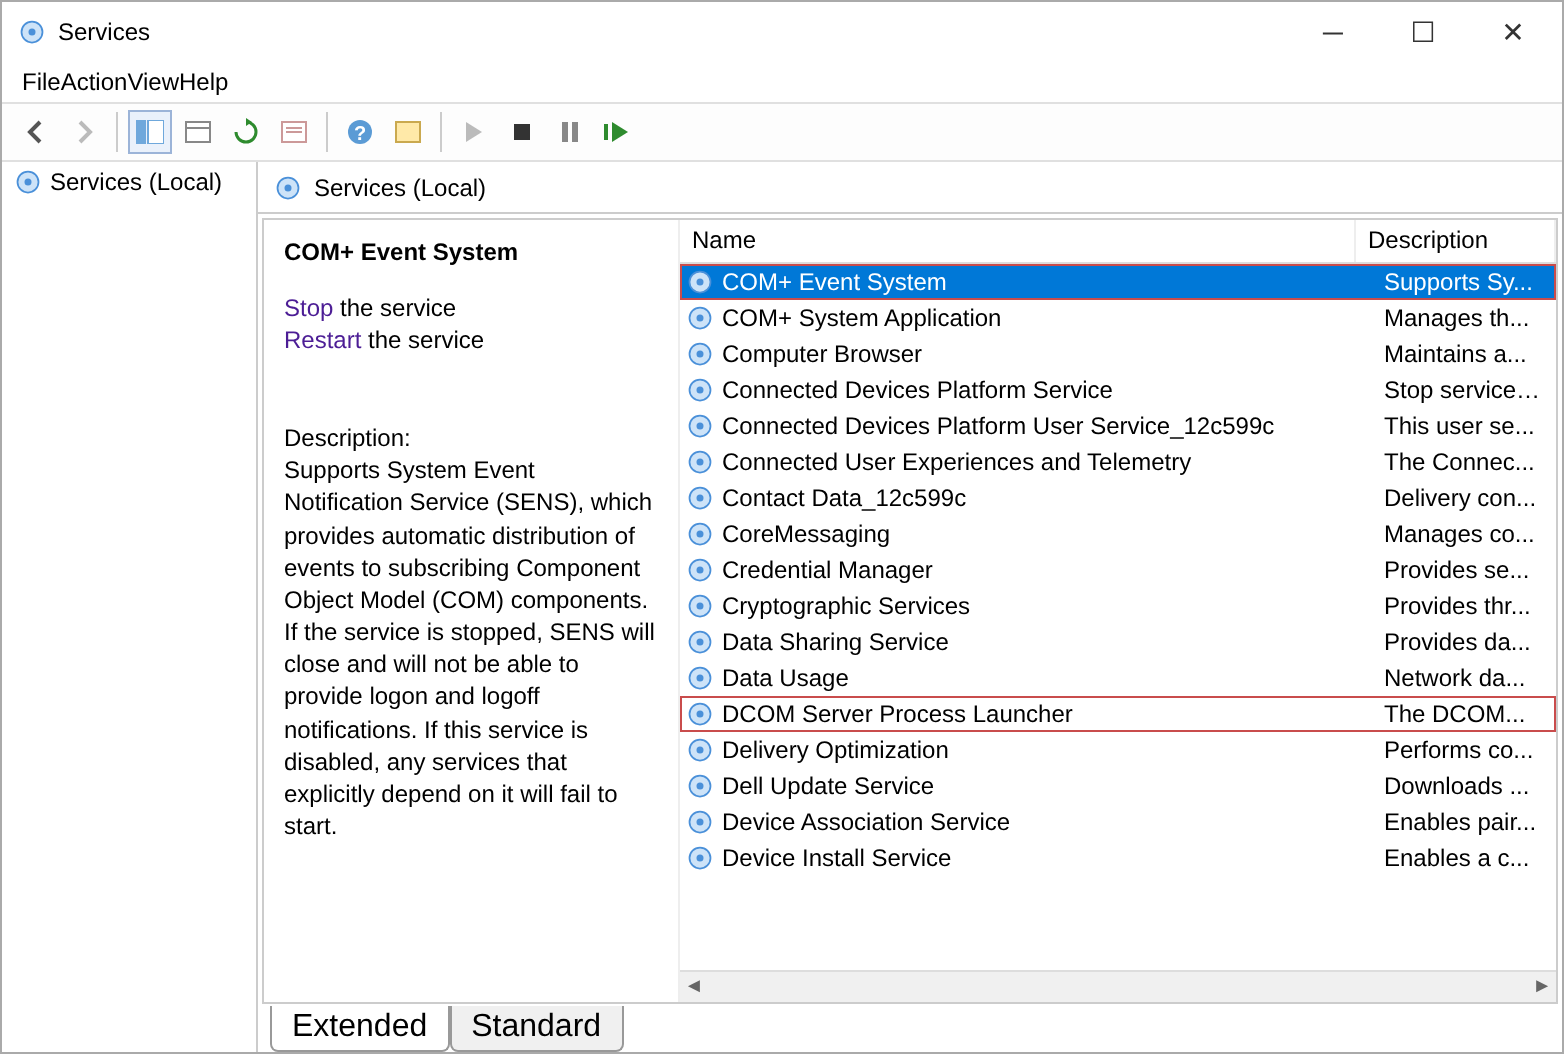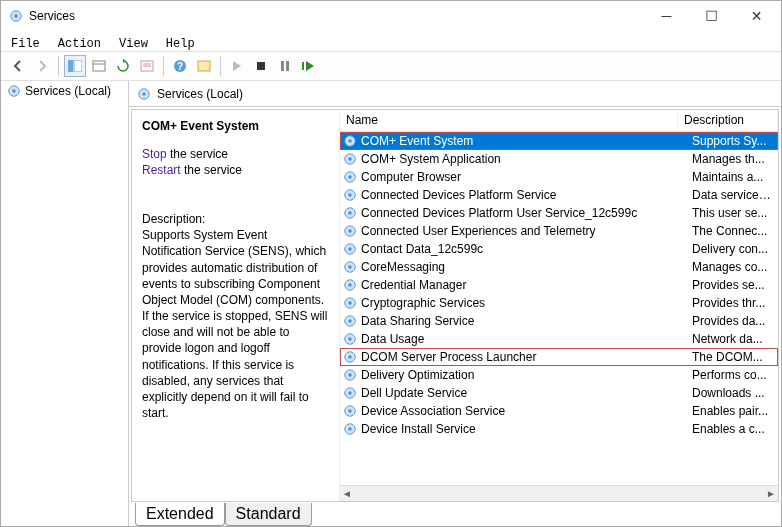--- a/index.html
+++ b/index.html
@@ -11,21 +11,21 @@
     color: #000;
     width: 782px;
     height: 527px;
     overflow: hidden;
   }
   .window { width: 782px; height: 527px; border: 1px solid #aaa; display: flex; flex-direction: column; background:#fff;}
   .titlebar { height: 30px; display: flex; align-items: center; padding: 0 2px 0 8px; }
   .titlebar .title { flex: 1; display:flex; gap:6px;}
   .winbtns { display:flex; }
   .winbtn { width: 45px; height: 28px; display:flex; align-items:center; justify-content:center; font-size:14px; color:#333;}
-  .menubar { height: 20px; display:flex; gap:18px; padding: 0 10px; align-items:flex-end;font-family:Liberation Mono, monospace;}
+  .menubar { height: 20px; display:flex; padding: 0 10px; align-items:center;}
   .menubar span { }
   .toolbar { height: 30px; border-top:1px solid #e0e0e0; border-bottom:1px solid #e0e0e0; display:flex; align-items:center; padding:0 6px; gap:2px; background:#fdfdfd;}
   .tbtn { width:22px; height:22px; display:flex; align-items:center; justify-content:center; border:1px solid transparent; }
   .tbtn.box { border:1px solid #9cb4d8; background:#eaf1fb;}
   .sep { width:1px; height:20px; background:#ccc; margin:0 3px;}
   .body { flex:1; display:flex; min-height:0;}
   .leftpane { width:128px; border-right:1px solid #ccc; background:#fff; }
   .leftpane .node { display:flex; align-items:center; gap:4px; padding:3px 6px; background:#fff;}
   .rightpane { flex:1; display:flex; flex-direction:column; min-width:0;}
   .rp-header { height:26px; background:#fff; border-bottom:1px solid #ccc; display:flex; align-items:center; gap:6px; padding:0 8px;}
@@ -224,21 +224,21 @@
                 <span class="ds">Maintains a...</span>
               </div>
               <div class="row">
                 <span class="ic">
                   <svg width="14" height="14" viewBox="0 0 16 16">
                     <circle cx="8" cy="8" r="6" fill="#cde3f8" stroke="#4a90d9"></circle>
                     <circle cx="8" cy="8" r="2" fill="#4a90d9"></circle>
                   </svg>
                 </span>
                 <span class="nm">Connected Devices Platform Service</span>
-                <span class="ds">Data service ...</span>
+                <span class="ds">Stop service ...</span>
               </div>
               <div class="row">
                 <span class="ic">
                   <svg width="14" height="14" viewBox="0 0 16 16">
                     <circle cx="8" cy="8" r="6" fill="#cde3f8" stroke="#4a90d9"></circle>
                     <circle cx="8" cy="8" r="2" fill="#4a90d9"></circle>
                   </svg>
                 </span>
                 <span class="nm">Connected Devices Platform User Service_12c599c</span>
                 <span class="ds">This user se...</span>

